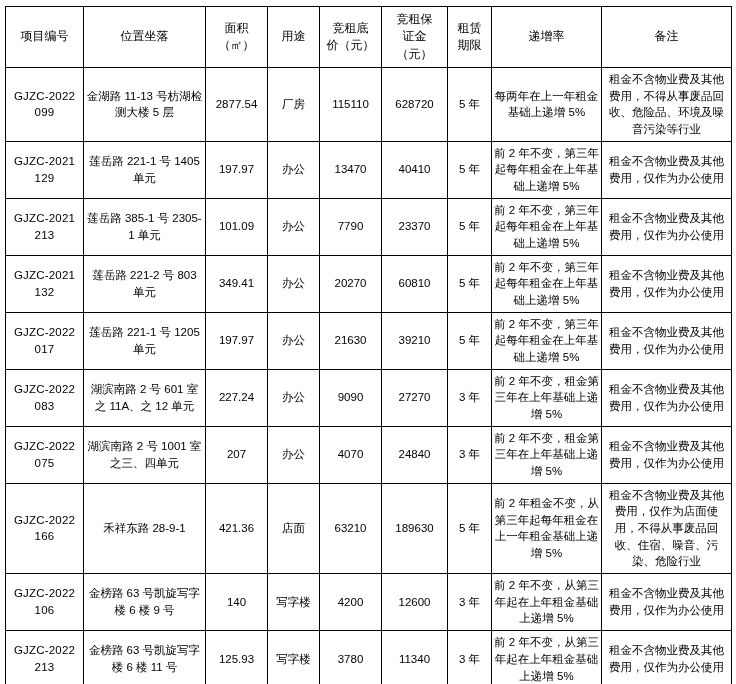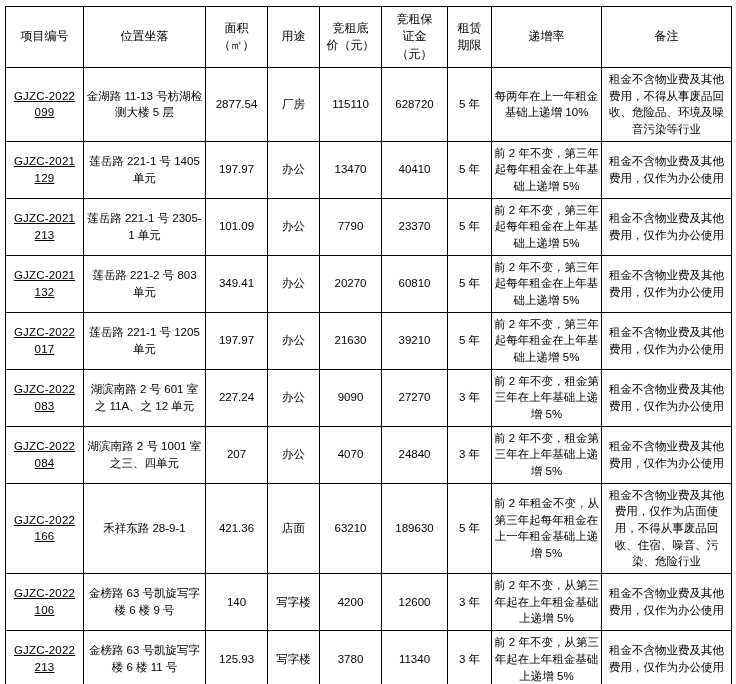--- a/index.html
+++ b/index.html
@@ -44,21 +44,20 @@
   .col-area  { width: 62px; }
   .col-use   { width: 52px; }
   .col-base  { width: 62px; }
   .col-dep   { width: 66px; }
   .col-term  { width: 44px; }
   .col-inc   { width: 110px; }
   .col-note  { width: 130px; }
   .cell-id {
     font-size: 11px;
     letter-spacing: 0.2px;
-    text-decoration: underline;
   }
   .cell-note, .cell-inc {
     text-align: center;
     font-size: 11.5px;
     line-height: 1.5;
     margin-top: 12px;
   }
   .hdr-two-line { display: block; }
 </style>
 </head>
@@ -118,21 +117,21 @@
         <td class="cell-id">
           <span class="hdr-two-line">GJZC-2022</span>
           <span class="hdr-two-line">099</span>
         </td>
         <td>金湖路 11-13 号枋湖检测大楼 5 层</td>
         <td>2877.54</td>
         <td>厂房</td>
         <td>115110</td>
         <td>628720</td>
         <td>5 年</td>
-        <td class="cell-inc">每两年在上一年租金基础上递增 10%</td>
+        <td class="cell-inc">每两年在上一年租金基础上递增 5%</td>
         <td class="cell-note">租金不含物业费及其他费用，不得从事废品回收、危险品、环境及噪音污染等行业</td>
       </tr>
       <tr>
         <td class="cell-id">
           <span class="hdr-two-line">GJZC-2021</span>
           <span class="hdr-two-line">129</span>
         </td>
         <td>莲岳路 221-1 号 1405 单元</td>
         <td>197.97</td>
         <td>办公</td>
@@ -140,21 +139,21 @@
         <td>40410</td>
         <td>5 年</td>
         <td class="cell-inc">前 2 年不变，第三年起每年租金在上年基础上递增 5%</td>
         <td class="cell-note">租金不含物业费及其他费用，仅作为办公使用</td>
       </tr>
       <tr>
         <td class="cell-id">
           <span class="hdr-two-line">GJZC-2021</span>
           <span class="hdr-two-line">213</span>
         </td>
-        <td>莲岳路 221-1 号 2305-1 单元</td>
+        <td>莲岳路 385-1 号 2305-1 单元</td>
         <td>101.09</td>
         <td>办公</td>
         <td>7790</td>
         <td>23370</td>
         <td>5 年</td>
         <td class="cell-inc">前 2 年不变，第三年起每年租金在上年基础上递增 5%</td>
         <td class="cell-note">租金不含物业费及其他费用，仅作为办公使用</td>
       </tr>
       <tr>
         <td class="cell-id">
@@ -194,21 +193,21 @@
         <td>办公</td>
         <td>9090</td>
         <td>27270</td>
         <td>3 年</td>
         <td class="cell-inc">前 2 年不变，租金第三年在上年基础上递增 5%</td>
         <td class="cell-note">租金不含物业费及其他费用，仅作为办公使用</td>
       </tr>
       <tr>
         <td class="cell-id">
           <span class="hdr-two-line">GJZC-2022</span>
-          <span class="hdr-two-line">084</span>
+          <span class="hdr-two-line">075</span>
         </td>
         <td>湖滨南路 2 号 1001 室之三、四单元</td>
         <td>207</td>
         <td>办公</td>
         <td>4070</td>
         <td>24840</td>
         <td>3 年</td>
         <td class="cell-inc">前 2 年不变，租金第三年在上年基础上递增 5%</td>
         <td class="cell-note">租金不含物业费及其他费用，仅作为办公使用</td>
       </tr>

